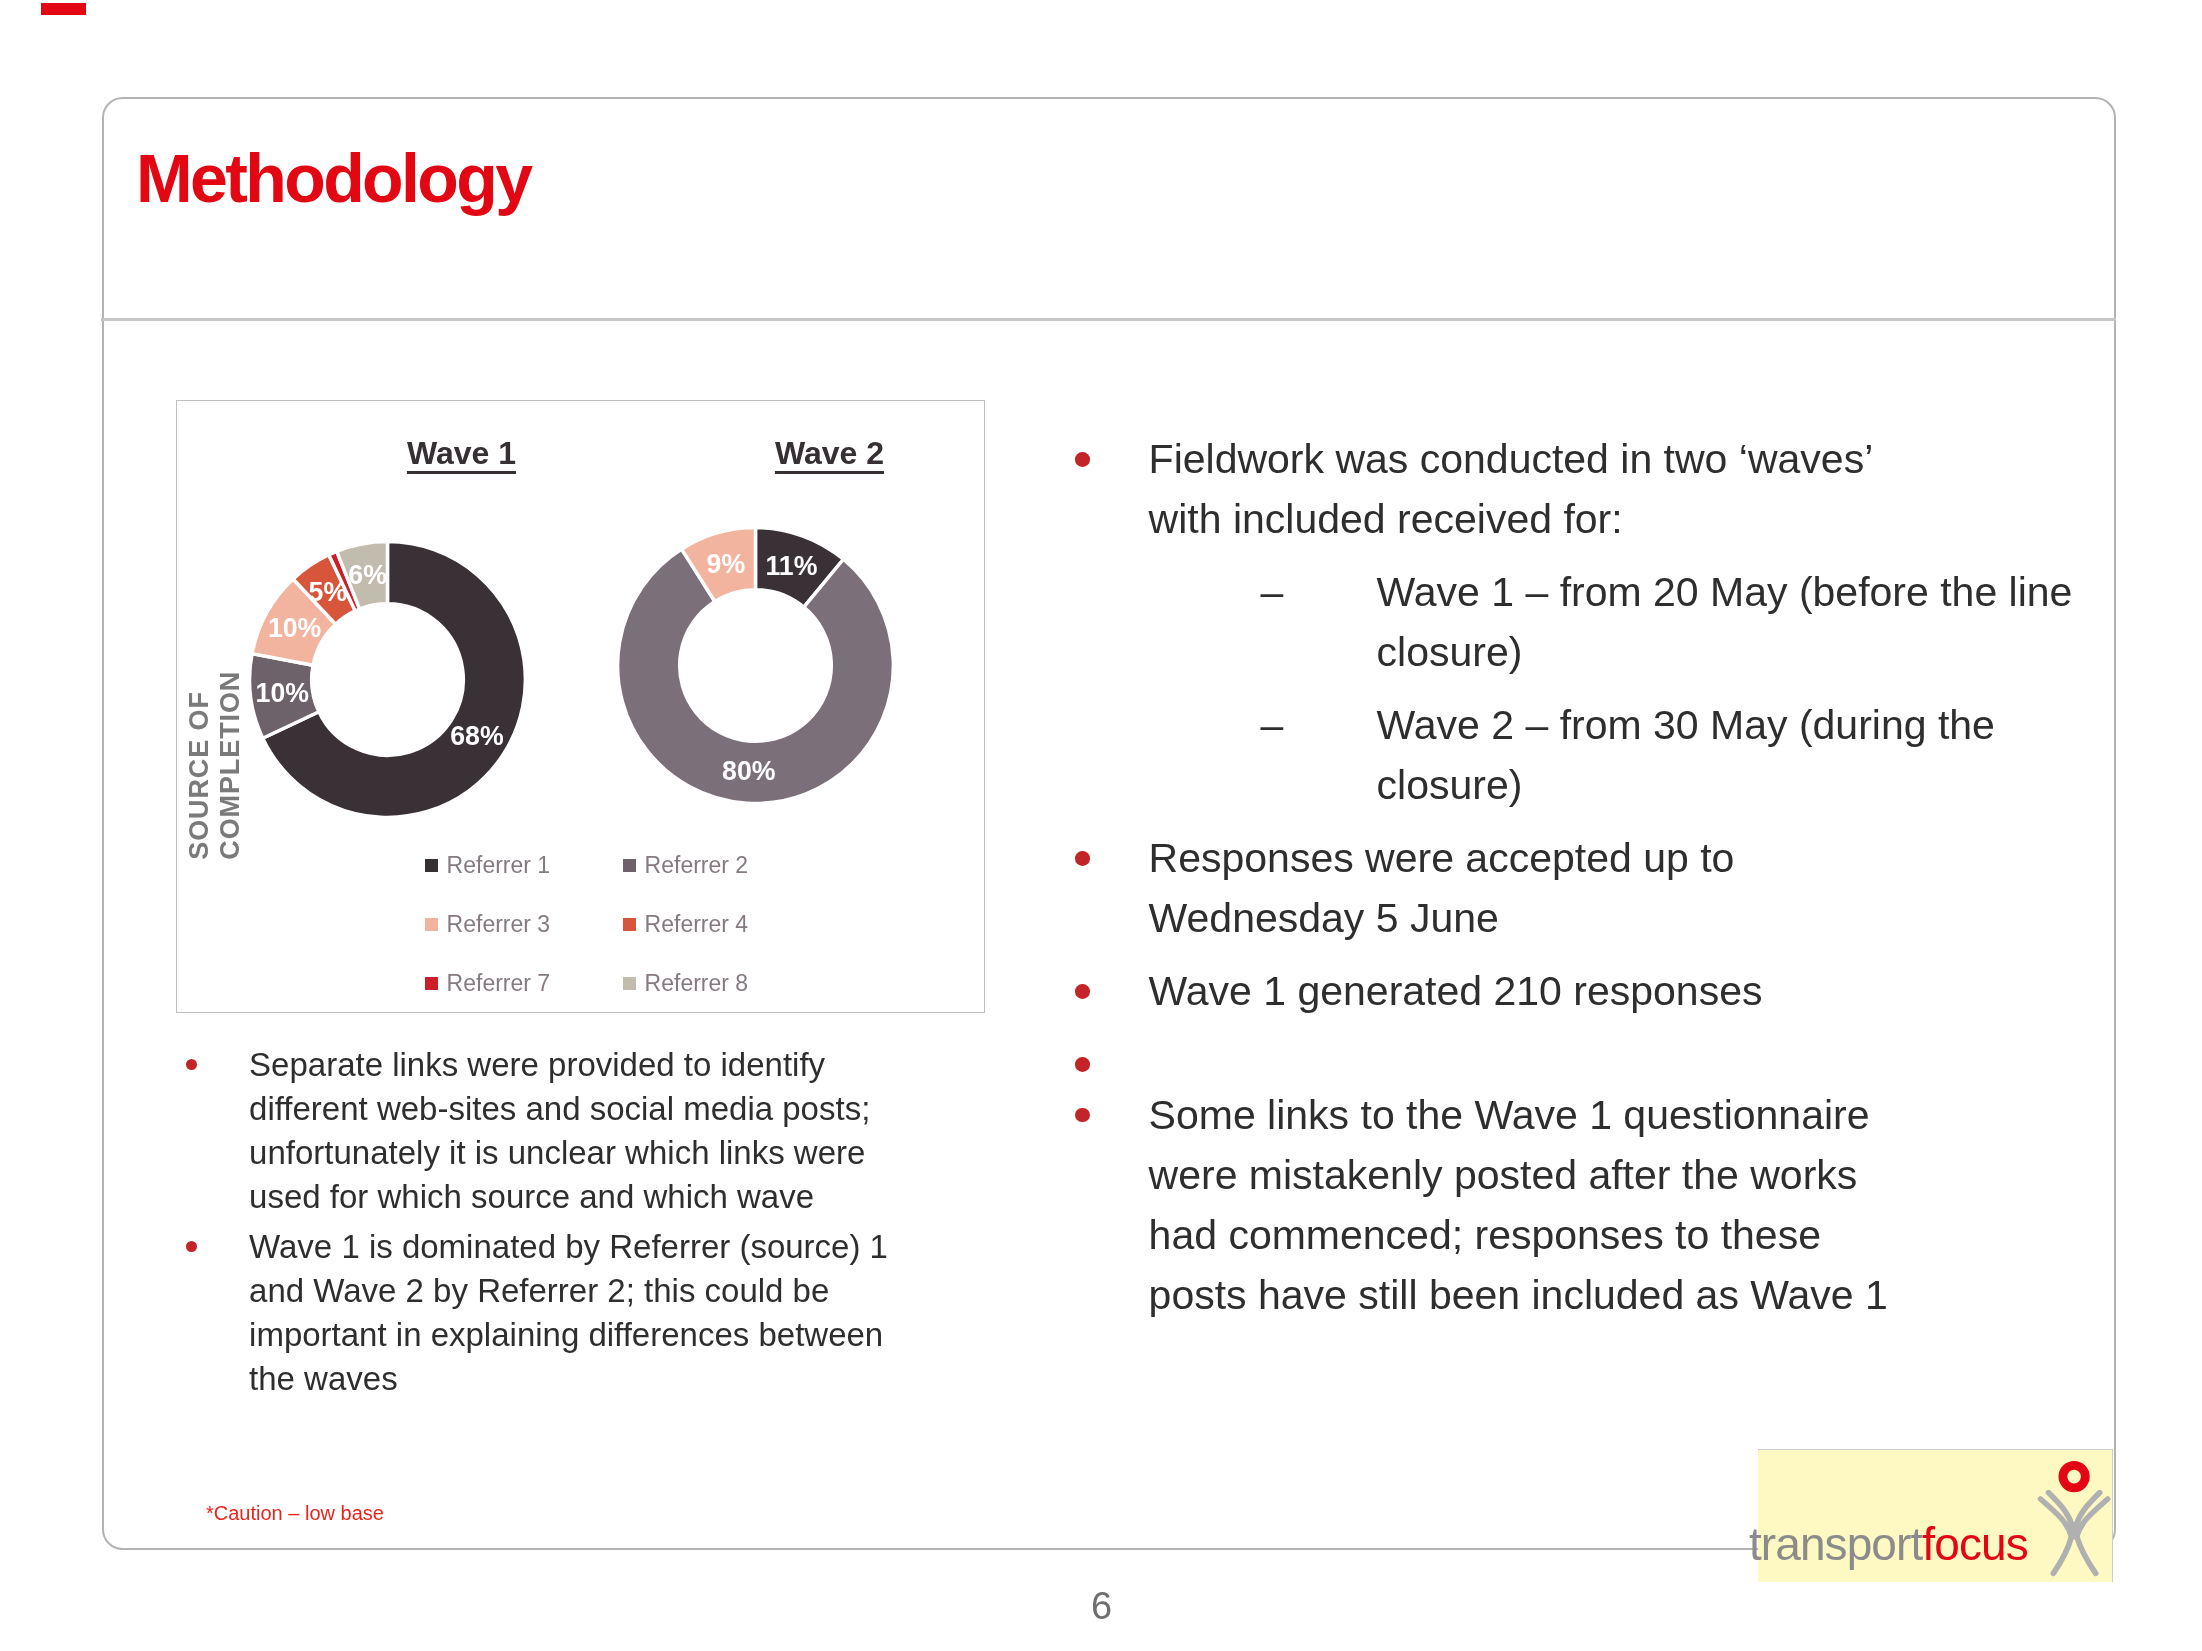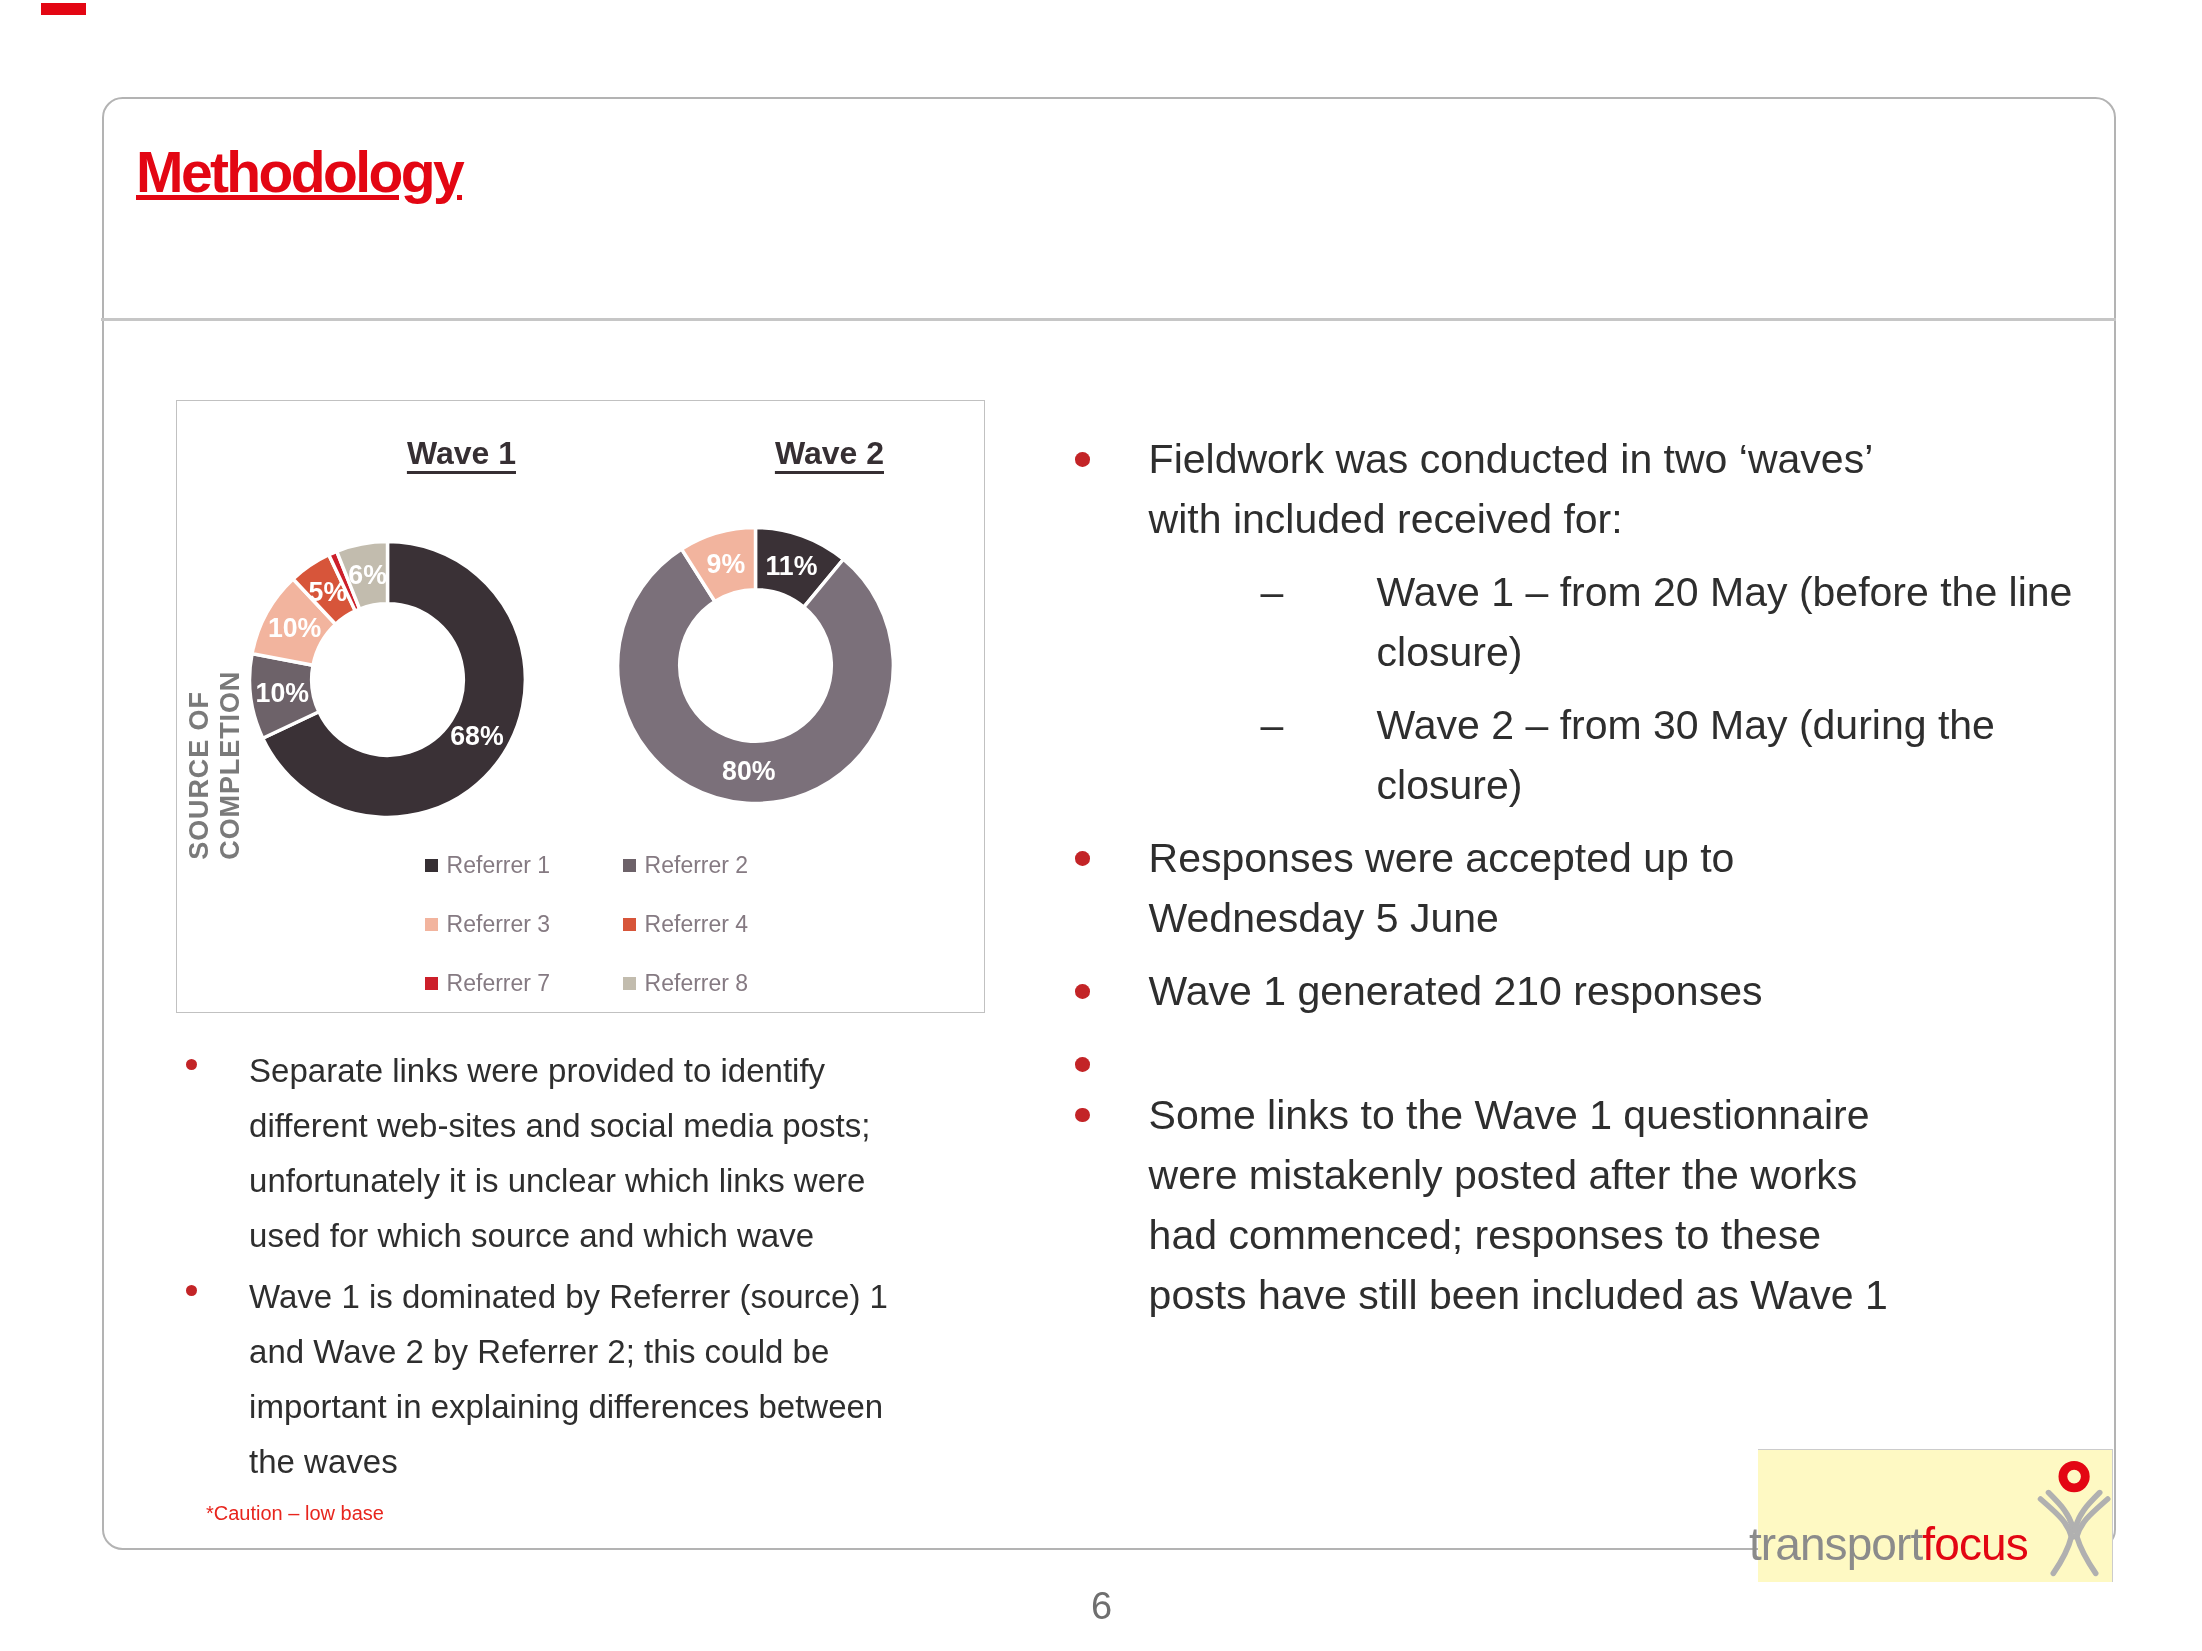--- a/index.html
+++ b/index.html
@@ -1,22 +1,22 @@
 <!DOCTYPE html>
 <html style="font-size:13.8px"><head>
 <meta charset="utf-8">
 <style>
   html,body{margin:0;padding:0;background:#ffffff;}
   .stage{position:relative;width:2203px;height:1652px;background:#fff;overflow:hidden;
          font-family:"Liberation Sans","DejaVu Sans",sans-serif;color:#2e2e2e;}
   .red-mark{position:absolute;left:41px;top:3.4px;width:45px;height:11.2px;background:#e30613;}
   .card{position:absolute;left:102px;top:97px;width:2010px;height:1449px;
         border:2.6px solid #b3b3b3;border-radius:20.6px;background:#fff;}
-  .title{position:absolute;left:32px;top:45px;font-size:57px;font-weight:bold;
-         color:#e30613;letter-spacing:-2.6px;line-height:1;text-decoration:underline;}
+  .title{position:absolute;left:32px;top:45px;font-size:68px;font-weight:bold;
+         color:#e30613;letter-spacing:-2.6px;line-height:1;}
   .title-divider{position:absolute;left:-2.6px;top:219px;width:2015px;height:3.4px;background:#c6c6c6;}
 
   
   .panel{position:absolute;left:72px;top:301px;width:807px;height:611px;
          border:1.7px solid #c1c1c1;background:#fff;}
   .axis-label{position:absolute;left:6.9px;top:50%;transform:translateY(-50%) rotate(180deg);
               writing-mode:vertical-rl;font-weight:bold;color:#7a7a7a;font-size:27px;letter-spacing:0.9px;}
   .wave-title{position:absolute;top:34px;width:258px;text-align:right;font-size:32px;font-weight:bold;
               color:#362f33;text-decoration:underline;text-underline-offset:6.9px;text-decoration-thickness:2.6px;}
   .wave-title.w1{left:81px;}
@@ -27,21 +27,21 @@
   .donut.d2{left:432px;top:118px;}
   .legend{position:absolute;left:248px;top:451px;display:grid;
           grid-template-columns:198px 198px;row-gap:32px;text-align:right;}
   .legend-item{display:flex;align-items:center;font-size:23px;color:#857a82;}
   .swatch{width:13px;height:13px;margin-right:8.6px;flex:0 0 auto;}
 
   
   .l-list{position:absolute;left:75px;top:944px;width:860px;}
   .l-item{display:flex;margin-bottom:6px;}
   .l-item .dot{flex:0 0 auto;width:11.2px;height:11.2px;border-radius:50%;background:#c32427;margin:16.3px 0 0 6.9px;}
-  .l-item .txt{margin-left:52px;font-size:33px;line-height:55px;white-space:pre-line;color:#2e2e2e;}
+  .l-item .txt{margin-left:52px;font-size:33px;line-height:44px;white-space:pre-line;color:#2e2e2e;}
 
   .r-list{position:absolute;left:958px;top:330px;width:1015px;}
   .r-item{display:flex;margin-bottom:13px;}
   .r-item .dot{flex:0 0 auto;width:14.6px;height:14.6px;border-radius:50%;background:#c32427;margin:23px 0 0 13px;}
   .r-item .body{margin-left:59px;}
   .r-txt{font-size:41px;line-height:60px;white-space:pre-line;color:#2e2e2e;max-width:903px;}
   .sub{display:flex;margin:13px 0 0 112px;gap:45px;}
   .sub .dash{flex:0 0 71px;font-size:41px;line-height:60px;color:#2e2e2e;}
   .sub .dash::before{content:"–";}
   .sub .txt{font-size:41px;line-height:60px;white-space:pre-line;color:#2e2e2e;max-width:774px;}

